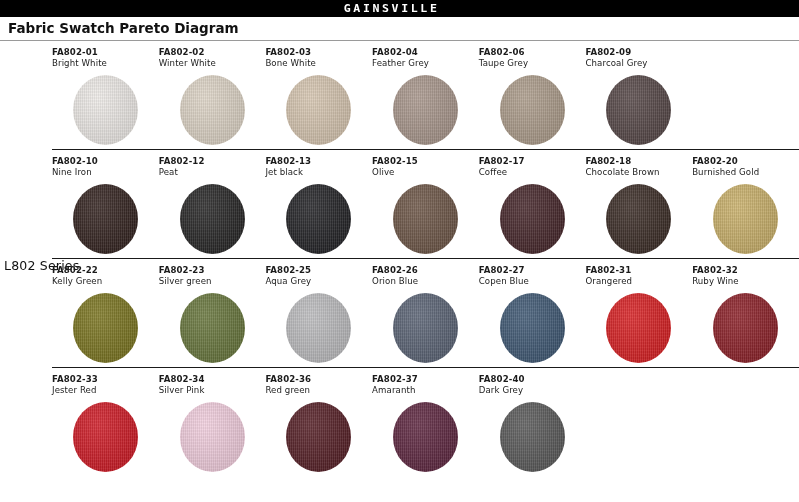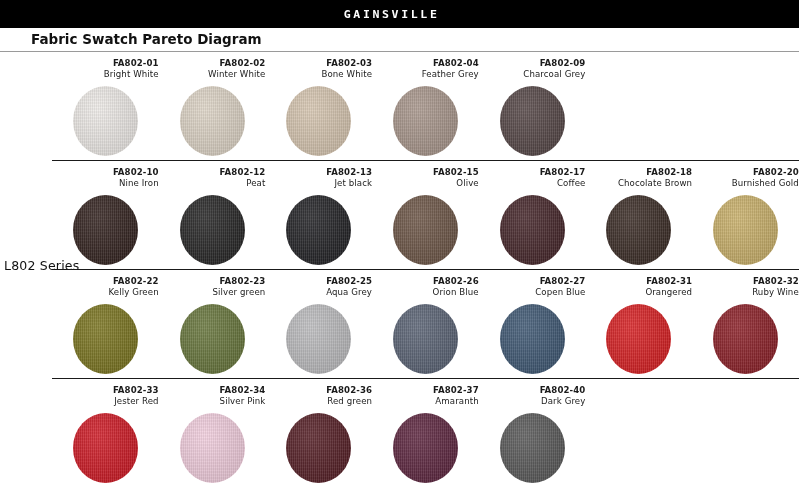--- a/index.html
+++ b/index.html
@@ -10,41 +10,40 @@
   body {
     width: 799px;
     height: 502px;
     font-family: "DejaVu Sans", "Liberation Sans", sans-serif;
     overflow: hidden;
     position: relative;
   }
 
   
   .brandbar {
-    height: 28px;
+    height: 17px;
     background: #000000;
     display: flex;
     align-items: center;
     justify-content: center;
     position: relative;
   }
   .brandbar .logo {
     color: #ffffff;
     font-size: 11px;
     font-weight: 700;
     letter-spacing: 2.5px;
     font-family: "DejaVu Sans Mono", "Liberation Mono", monospace;
     transform: scaleX(1.05);
     margin-left: -15px;
   }
 
   
   .title-wrap {
     padding: 3px 0 3px 8px;
-    margin-left: 23px;
   }
   .page-title {
     font-size: 13.5px;
     font-weight: 700;
     color: #111111;
     line-height: 17px;
   }
   .title-rule {
     border-bottom: 1px solid #9a9a9a;
     width: 100%;
@@ -80,21 +79,21 @@
     height: 0;
     border-bottom: 1.6px solid #1a1a1a;
   }
   .row-rule.thin {
     border-bottom: 1.4px solid #1a1a1a;
   }
 
   .cell {
     width: 106.7px;
     flex: 0 0 106.7px;
-    text-align: right;
+    text-align: left;
     padding-top: 6px;
     box-sizing: border-box;
   }
   .code {
     font-size: 8.6px;
     font-weight: 700;
     color: #1b1b1b;
     line-height: 11px;
     letter-spacing: 0.1px;
   }
@@ -175,20 +174,27 @@
         </div>
       </div>
       <div class="cell">
         <div class="code">FA802-04</div>
         <div class="name">Feather Grey</div>
         <div class="chip-holder">
           <div class="chip" style="background: rgb(168, 150, 139);"></div>
         </div>
       </div>
       <div class="cell">
+        <div class="code">FA802-06</div>
+        <div class="name">Taupe Grey</div>
+        <div class="chip-holder">
+          <div class="chip" style="background: rgb(172, 156, 138);"></div>
+        </div>
+      </div>
+      <div class="cell">
         <div class="code">FA802-09</div>
         <div class="name">Charcoal Grey</div>
         <div class="chip-holder">
           <div class="chip" style="background: rgb(85, 71, 71);"></div>
         </div>
       </div>
     </div>
     <div class="row-rule thin"></div>
     <div class="swatch-row">
       <div class="cell">

